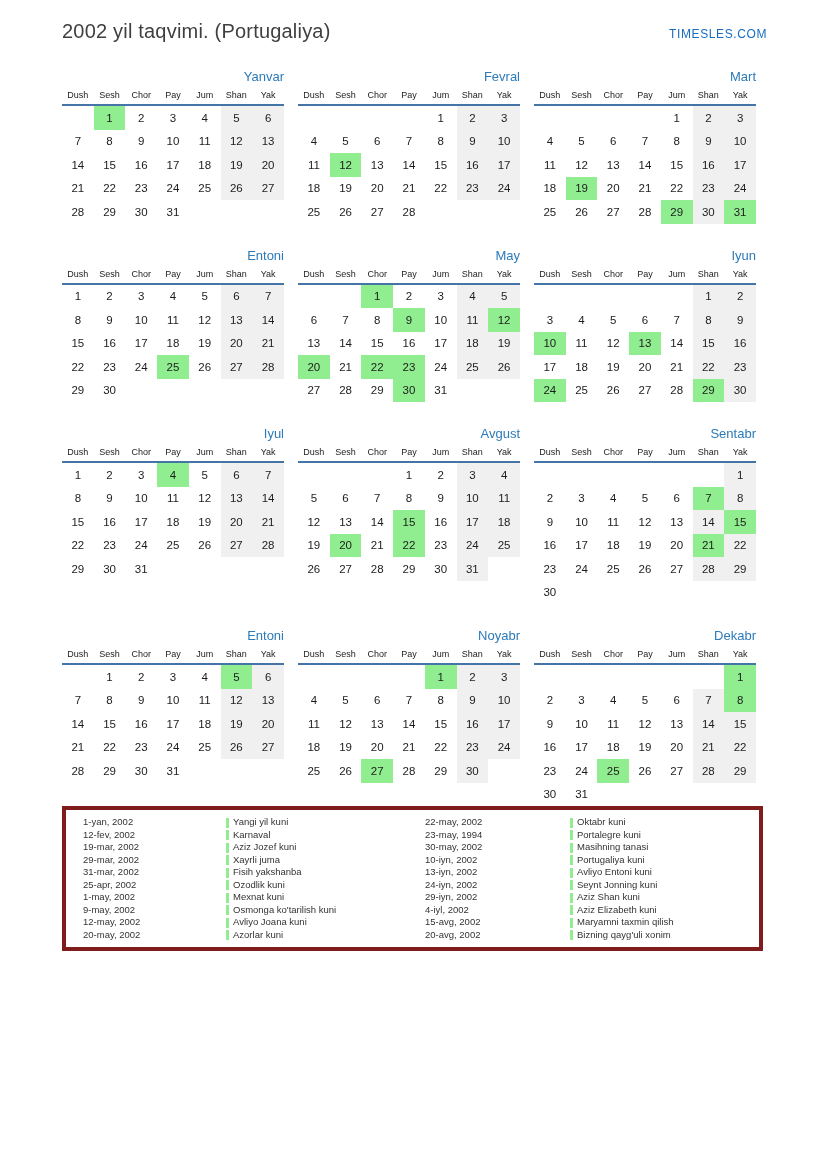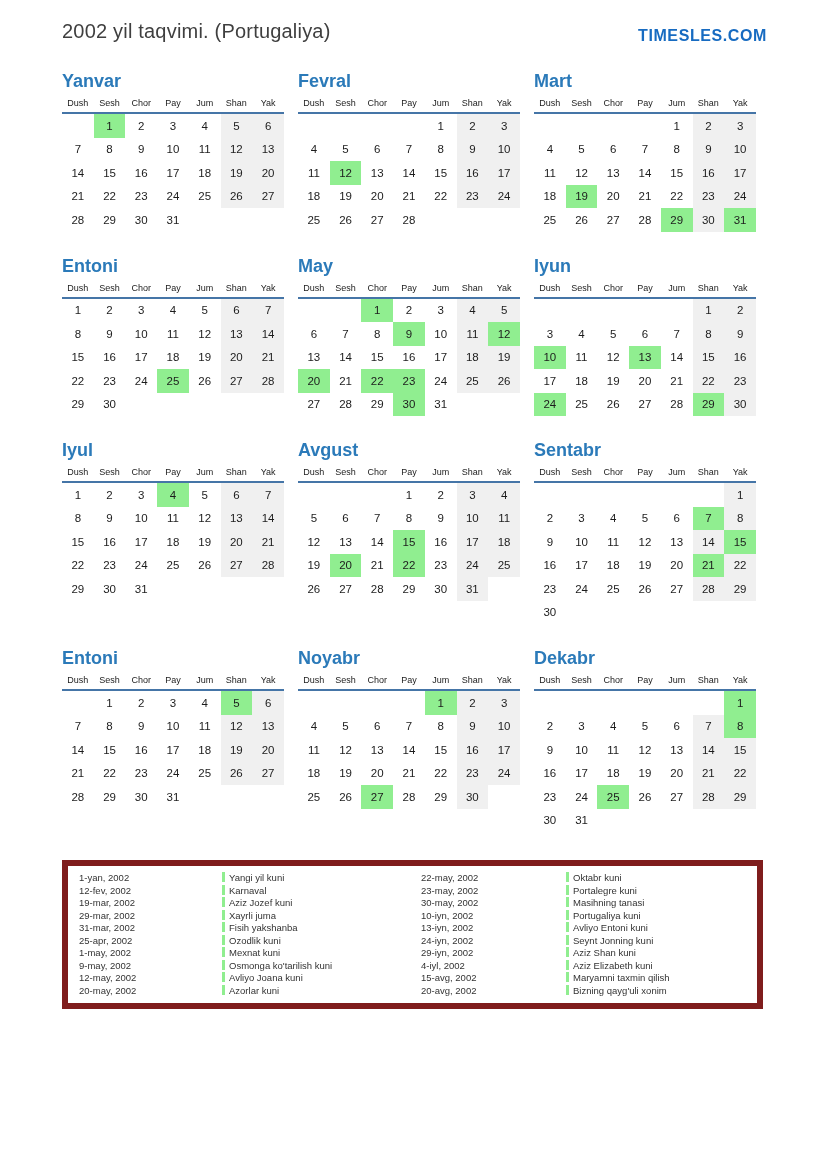--- a/index.html
+++ b/index.html
@@ -5,38 +5,38 @@
   html,body{margin:0;padding:0;background:#fff;}
   body{
     width:827px;height:1169px;position:relative;overflow:hidden;
     font-family:"Liberation Sans",sans-serif;color:#1c1c1c;
   }
   .page{padding:20px 60px 0 62px;box-sizing:border-box;}
 
   
   .topbar{display:flex;justify-content:space-between;align-items:flex-start;margin-bottom:26px;}
   .page-title{font-size:20px;color:#3f3f3f;font-weight:normal;margin:0;letter-spacing:.2px;}
-  .site-link{font-size:16px;font-weight:bold;letter-spacing:.6px;color:var(--site-blue);text-decoration:none;margin-top:7px;}
+  .site-link{font-size:12px;font-weight:normal;letter-spacing:.6px;color:var(--site-blue);text-decoration:none;margin-top:7px;}
 
   
   .months{display:grid;grid-template-columns:repeat(3,222px);column-gap:14px;row-gap:24px;align-items:start;}
   .month{width:222px;}
-  .month-title{text-align:left;color:var(--title-blue);font-size:18px;margin:0 0 6px 0;font-weight:bold;}
+  .month-title{text-align:right;color:var(--title-blue);font-size:13px;margin:0 0 6px 0;font-weight:normal;}
   .month table{border-collapse:collapse;table-layout:fixed;width:222px;}
   .month thead tr{border-bottom:2px solid var(--rule-blue);}
   .month th{font-size:9px;font-weight:normal;color:#222;padding:0 0 4px 0;text-align:center;}
   .month td{height:23.5px;text-align:center;vertical-align:middle;font-size:11.5px;color:#1c1c1c;padding:0;}
   .month td.weekend{background:var(--weekend-bg);}
   .month td.holiday{background:var(--holiday-green);}
 
   
-  .legend{margin-top:28px;border:6px solid #7f1d1d;width:701px;box-sizing:border-box;padding:6px 7px 7px 11px;}
+  .legend{margin-top:0;border:4px solid #7f1d1d;width:701px;box-sizing:border-box;padding:6px 7px 7px 17px;}
   .legend-grid{display:grid;grid-template-columns:143px 199px 145px auto;row-gap:1px;}
   .legend-cell{font-size:9.5px;line-height:11.5px;color:#333;white-space:nowrap;overflow:hidden;}
-  .legend-name{display:flex;align-items:flex-start;gap:4px;}
+  .legend-name{display:flex;align-items:flex-end;gap:4px;}
   .legend-bar{flex:0 0 3px;width:3px;height:10px;background:var(--holiday-green);}
 </style>
 </head>
 <body>
 
 <div class="page">
 
   <div class="topbar">
     <h1 class="page-title">2002 yil taqvimi. (Portugaliya)</h1>
     <a class="site-link" href="#">TIMESLES.COM</a>
@@ -829,21 +829,21 @@
         <div class="legend-cell">22-may, 2002</div>
         <div class="legend-cell legend-name">
           <span class="legend-bar"></span>
           <span>Oktabr kuni</span>
         </div>
         <div class="legend-cell">12-fev, 2002</div>
         <div class="legend-cell legend-name">
           <span class="legend-bar"></span>
           <span>Karnaval</span>
         </div>
-        <div class="legend-cell">23-may, 2002</div>
+        <div class="legend-cell">23-may, 1994</div>
         <div class="legend-cell legend-name">
           <span class="legend-bar"></span>
           <span>Portalegre kuni</span>
         </div>
         <div class="legend-cell">19-mar, 2002</div>
         <div class="legend-cell legend-name">
           <span class="legend-bar"></span>
           <span>Aziz Jozef kuni</span>
         </div>
         <div class="legend-cell">30-may, 2002</div>

